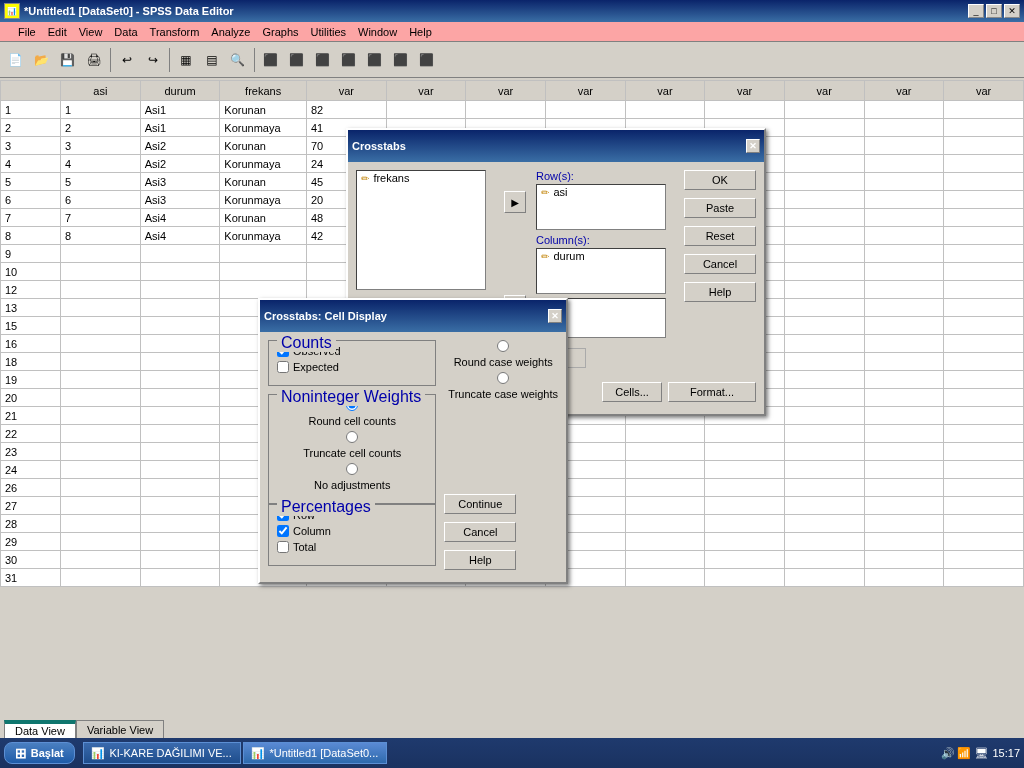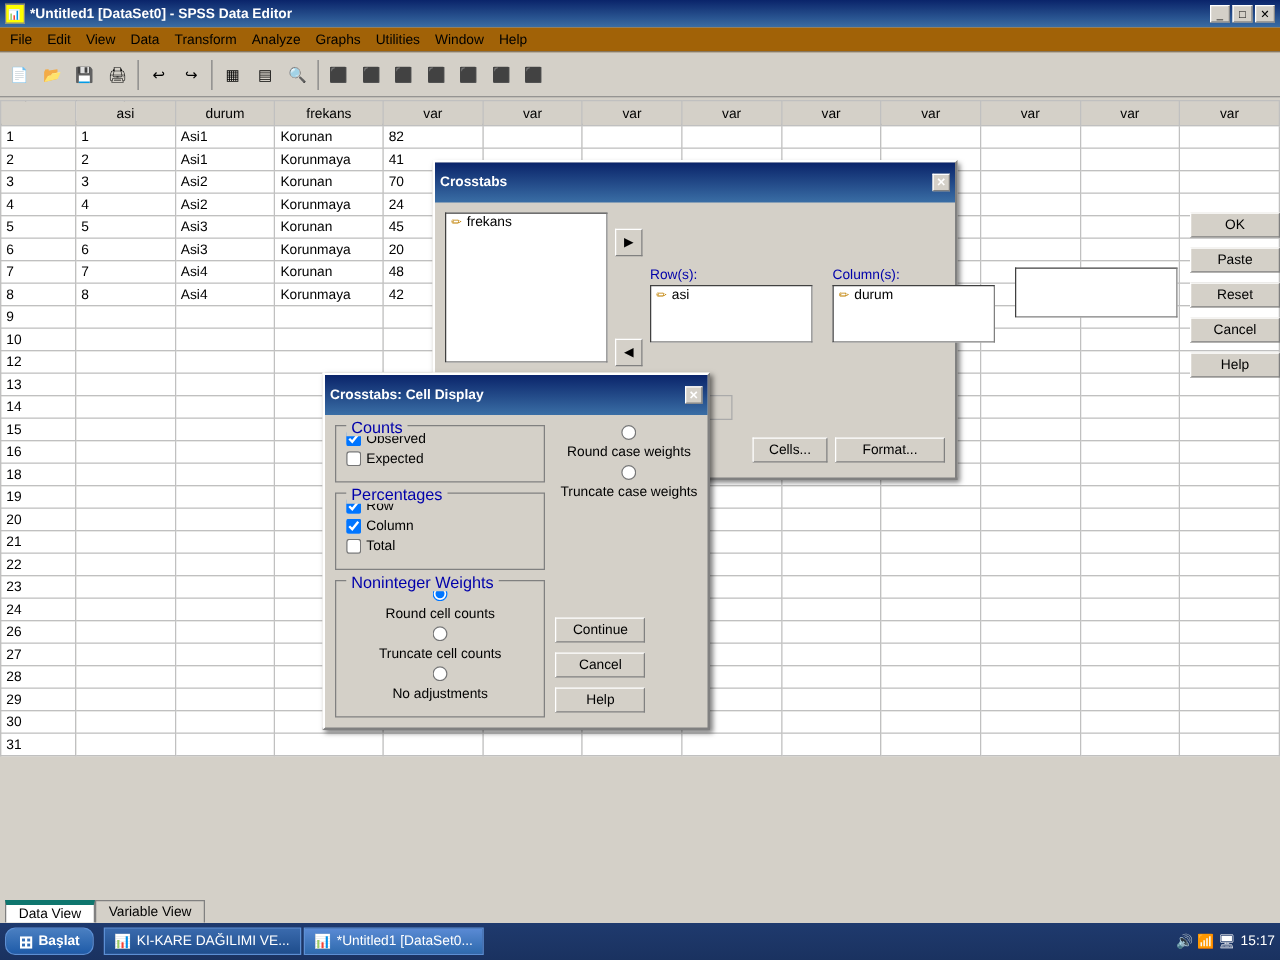--- a/index.html
+++ b/index.html
@@ -20,26 +20,26 @@
     .title-bar-title { font-size: 11px; font-weight: bold; color: white; }
     .title-bar-buttons { display: flex; gap: 2px; }
     .title-btn {
       width: 16px; height: 14px; background: #d4d0c8; border: 1px solid #888;
       display: flex; align-items: center; justify-content: center; font-size: 9px; cursor: pointer;
       border-top: 1px solid #fff; border-left: 1px solid #fff;
     }
 
     
     .menu-bar {
-      background: #a16207;
+      background: #fca5a5;
       height: 20px;
       display: flex;
       align-items: center;
       border-bottom: 1px solid #808080;
-      padding: 0 2px;
+      padding: 0 12px;
     }
     .menu-item {
       padding: 2px 6px;
       cursor: pointer;
       font-size: 11px;
     }
 
     
     .toolbar {
       background: #d4d0c8;
@@ -256,21 +256,21 @@
       margin-bottom: 8px;
       padding: 4px 8px 8px 8px;
       position: relative;
     }
     .group-box-title {
       position: absolute;
       top: -7px;
       left: 8px;
       background: #d4d0c8;
       padding: 0 4px;
-      font-size: 13px;
+      font-size: 16px;
       color: #0000aa;
     }
 
     
     .cb-row {
       display: flex;
       align-items: center;
       gap: 4px;
       margin-bottom: 4px;
     }
@@ -572,35 +572,20 @@
           <td></td>
           <td></td>
           <td></td>
           <td></td>
           <td></td>
           <td></td>
           <td></td>
           <td></td>
         </tr>
         <tr>
-          <td class="row-num">14</td>
-          <td></td>
-          <td></td>
-          <td></td>
-          <td></td>
-          <td></td>
-          <td></td>
-          <td></td>
-          <td></td>
-          <td></td>
-          <td></td>
-          <td></td>
-          <td></td>
-        </tr>
-        <tr>
           <td class="row-num">15</td>
           <td></td>
           <td></td>
           <td></td>
           <td></td>
           <td></td>
           <td></td>
           <td></td>
           <td></td>
           <td></td>
@@ -850,21 +835,21 @@
 
       <div style="display:flex; flex-direction:column; justify-content:space-around; align-items:center; width:30px;">
         <div style="margin-bottom:30px;">
           <button class="arrow-btn">▶</button>
         </div>
         <div style="margin-top:10px;">
           <button class="arrow-btn">◀</button>
         </div>
       </div>
 
-      <div style="flex:1; display:flex; gap:16px;margin-top:44px;">
+      <div style="flex:1; display:flex; flex-direction:column; gap:4px;">
         <div>
           <div class="field-label">Row(s):</div>
           <div class="listbox" style="height:46px; width:130px;">
             <div class="listbox-item">
               <span class="pencil-icon">✏</span>
               <span>asi</span>
             </div>
           </div>
         </div>
         <div>
@@ -914,49 +899,49 @@
         <div class="cb-row">
           <input type="checkbox" id="cb-observed" checked="" style="">
           <label for="cb-observed">Observed</label>
         </div>
         <div class="cb-row">
           <input type="checkbox" id="cb-expected" style="">
           <label for="cb-expected">Expected</label>
         </div>
       </div>
 
+      <div class="group-box" style="margin-bottom:0;">
+        <span class="group-box-title">Noninteger Weights</span>
+        <div class="rb-row">
+          <input type="radio" name="nonint" id="rb-round-cell" checked="" style="">
+          <label for="rb-round-cell">Round cell counts</label>
+        </div>
+        <div class="rb-row">
+          <input type="radio" name="nonint" id="rb-trunc-cell" style="">
+          <label for="rb-trunc-cell">Truncate cell counts</label>
+        </div>
+        <div class="rb-row">
+          <input type="radio" name="nonint" id="rb-no-adj" style="">
+          <label for="rb-no-adj">No adjustments</label>
+        </div>
+      </div>
+
       <div class="group-box">
         <span class="group-box-title">Percentages</span>
         <div class="cb-row">
           <input type="checkbox" id="cb-row" checked="" style="">
           <label for="cb-row">Row</label>
         </div>
         <div class="cb-row">
           <input type="checkbox" id="cb-column" checked="" style="">
           <label for="cb-column">Column</label>
         </div>
         <div class="cb-row">
           <input type="checkbox" id="cb-total" style="">
           <label for="cb-total">Total</label>
-        </div>
-      </div>
-
-      <div class="group-box" style="margin-bottom:0;">
-        <span class="group-box-title">Noninteger Weights</span>
-        <div class="rb-row">
-          <input type="radio" name="nonint" id="rb-round-cell" checked="" style="">
-          <label for="rb-round-cell">Round cell counts</label>
-        </div>
-        <div class="rb-row">
-          <input type="radio" name="nonint" id="rb-trunc-cell" style="">
-          <label for="rb-trunc-cell">Truncate cell counts</label>
-        </div>
-        <div class="rb-row">
-          <input type="radio" name="nonint" id="rb-no-adj" style="">
-          <label for="rb-no-adj">No adjustments</label>
         </div>
       </div>
     </div>
 
     <div style="display:flex; flex-direction:column; gap:4px;">
 
 
       <div style="padding-left:4px;">
         <div class="rb-row">
           <input type="radio" name="nonint2" id="rb-round-case" style="">

